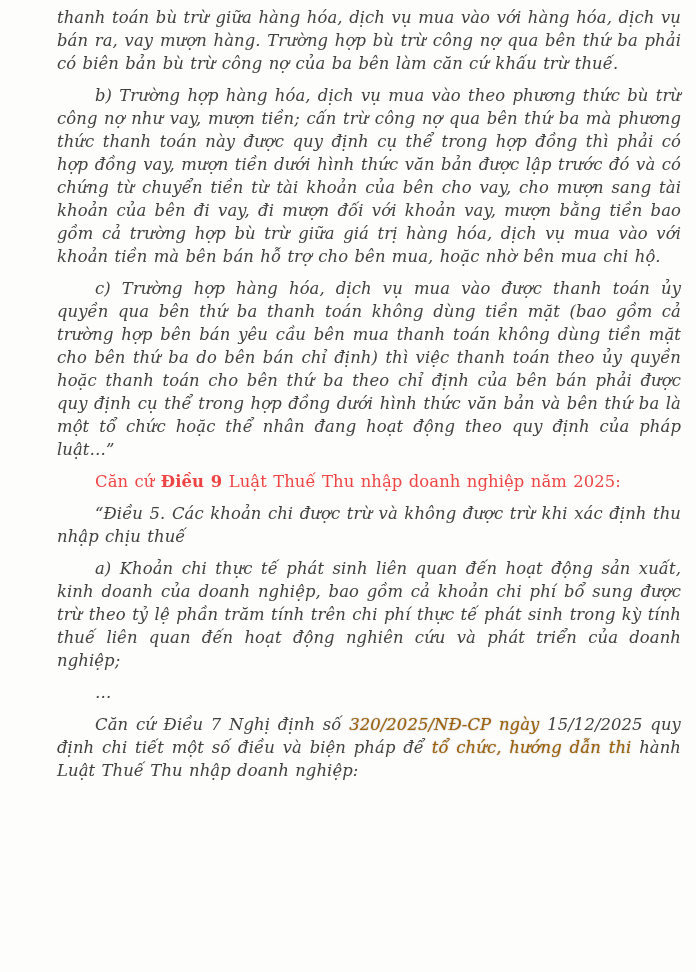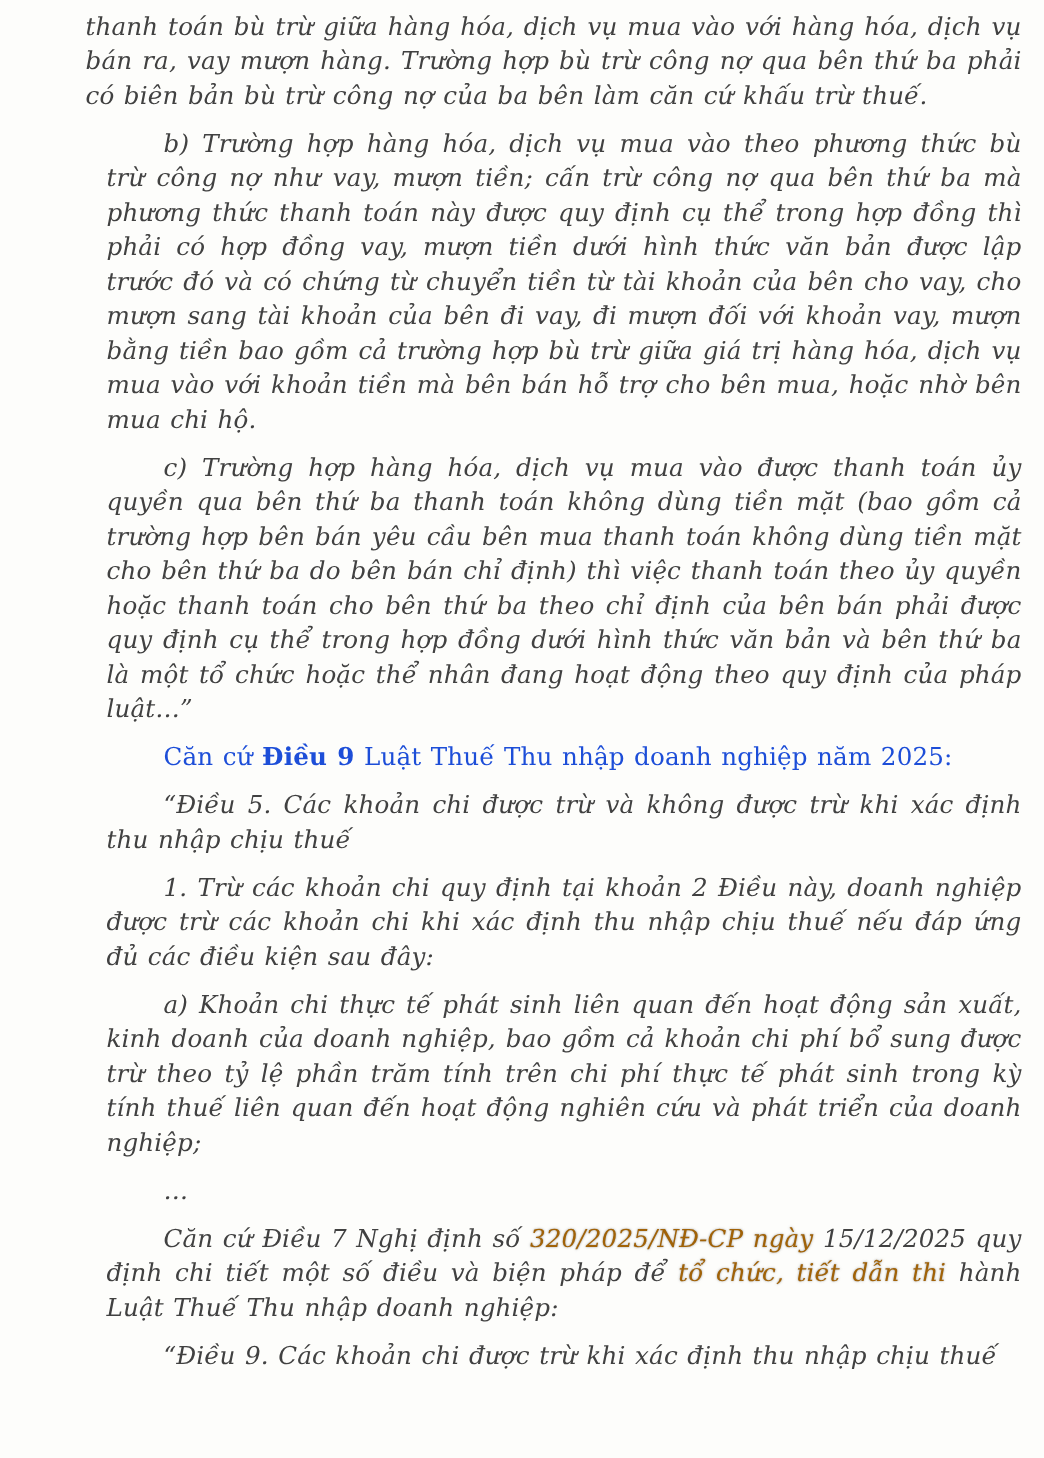--- a/index.html
+++ b/index.html
@@ -22,22 +22,22 @@
   p.para {
     font-size: 16.4px;
     line-height: 23px;
     text-align: justify;
     text-justify: inter-word;
     margin-bottom: 9px;
     font-style: italic;
     letter-spacing: 0.1px;
     word-spacing: 1px;
   }
-  p.para.indent { text-indent: 38px; margin-left: 14px; }
-  p.para.roman { font-style: normal; color: #1d4ed8; }
+  p.para.indent { text-indent: 38px; }
+  p.para.roman { font-style: normal; color: #ef4444; }
   .bold-seg { font-weight: bold; }
   .smudge {
     color: #a16207;
     text-shadow: 0 0 1.5px rgba(110,110,110,0.75);
     filter: blur(0.3px);
   }
   .ellipsis-line { margin-bottom: 11px; }
 </style>
 </head>
 <body>
@@ -47,24 +47,22 @@
   <p class="para">thanh toán bù trừ giữa hàng hóa, dịch vụ mua vào với hàng hóa, dịch vụ bán ra, vay mượn hàng. Trường hợp bù trừ công nợ qua bên thứ ba phải có biên bản bù trừ công nợ của ba bên làm căn cứ khấu trừ thuế.</p>
 
   <p class="para indent">b) Trường hợp hàng hóa, dịch vụ mua vào theo phương thức bù trừ công nợ như vay, mượn tiền; cấn trừ công nợ qua bên thứ ba mà phương thức thanh toán này được quy định cụ thể trong hợp đồng thì phải có hợp đồng vay, mượn tiền dưới hình thức văn bản được lập trước đó và có chứng từ chuyển tiền từ tài khoản của bên cho vay, cho mượn sang tài khoản của bên đi vay, đi mượn đối với khoản vay, mượn bằng tiền bao gồm cả trường hợp bù trừ giữa giá trị hàng hóa, dịch vụ mua vào với khoản tiền mà bên bán hỗ trợ cho bên mua, hoặc nhờ bên mua chi hộ.</p>
 
   <p class="para indent">c) Trường hợp hàng hóa, dịch vụ mua vào được thanh toán ủy quyền qua bên thứ ba thanh toán không dùng tiền mặt (bao gồm cả trường hợp bên bán yêu cầu bên mua thanh toán không dùng tiền mặt cho bên thứ ba do bên bán chỉ định) thì việc thanh toán theo ủy quyền hoặc thanh toán cho bên thứ ba theo chỉ định của bên bán phải được quy định cụ thể trong hợp đồng dưới hình thức văn bản và bên thứ ba là một tổ chức hoặc thể nhân đang hoạt động theo quy định của pháp luật…”</p>
 
   <p class="para indent roman"><span>Căn cứ </span><span class="bold-seg">Điều 9</span><span> Luật Thuế Thu nhập doanh nghiệp năm 2025:</span></p>
 
   <p class="para indent">“Điều 5. Các khoản chi được trừ và không được trừ khi xác định thu nhập chịu thuế</p>
 
-  <p class="para indent">1. Trừ các khoản chi quy định tại khoản 2 Điều này, doanh nghiệp được trừ các khoản chi khi xác định thu nhập chịu thuế nếu đáp ứng đủ các điều kiện sau đây:</p>
 
   <p class="para indent">a) Khoản chi thực tế phát sinh liên quan đến hoạt động sản xuất, kinh doanh của doanh nghiệp, bao gồm cả khoản chi phí bổ sung được trừ theo tỷ lệ phần trăm tính trên chi phí thực tế phát sinh trong kỳ tính thuế liên quan đến hoạt động nghiên cứu và phát triển của doanh nghiệp;</p>
 
   <p class="para indent ellipsis-line">…</p>
 
 
-  <p class="para indent"><span>Căn cứ Điều 7 Nghị định số </span><span class="smudge">320/2025/NĐ-CP ngày</span><span> 15/12/2025 quy định chi tiết một số điều và biện pháp để </span><span class="smudge">tổ chức, tiết dẫn thi</span><span> hành Luật Thuế Thu nhập doanh nghiệp:</span></p>
+  <p class="para indent"><span>Căn cứ Điều 7 Nghị định số </span><span class="smudge">320/2025/NĐ-CP ngày</span><span> 15/12/2025 quy định chi tiết một số điều và biện pháp để </span><span class="smudge">tổ chức, hướng dẫn thi</span><span> hành Luật Thuế Thu nhập doanh nghiệp:</span></p>
 
-  <p class="para indent">“Điều 9. Các khoản chi được trừ khi xác định thu nhập chịu thuế</p>
 
 </div>
 
 </body></html>

